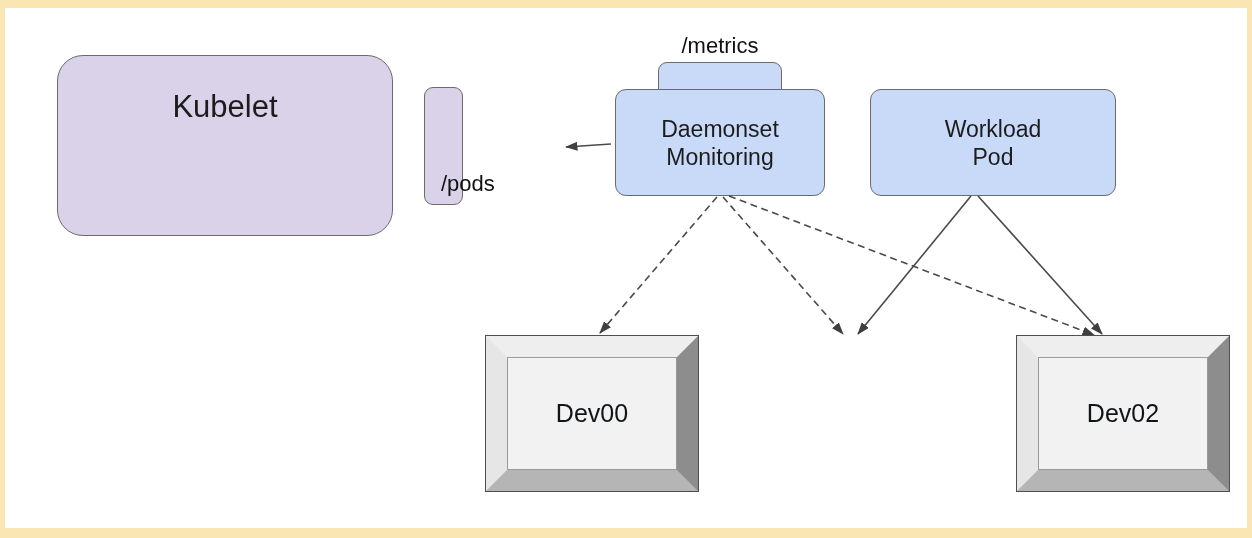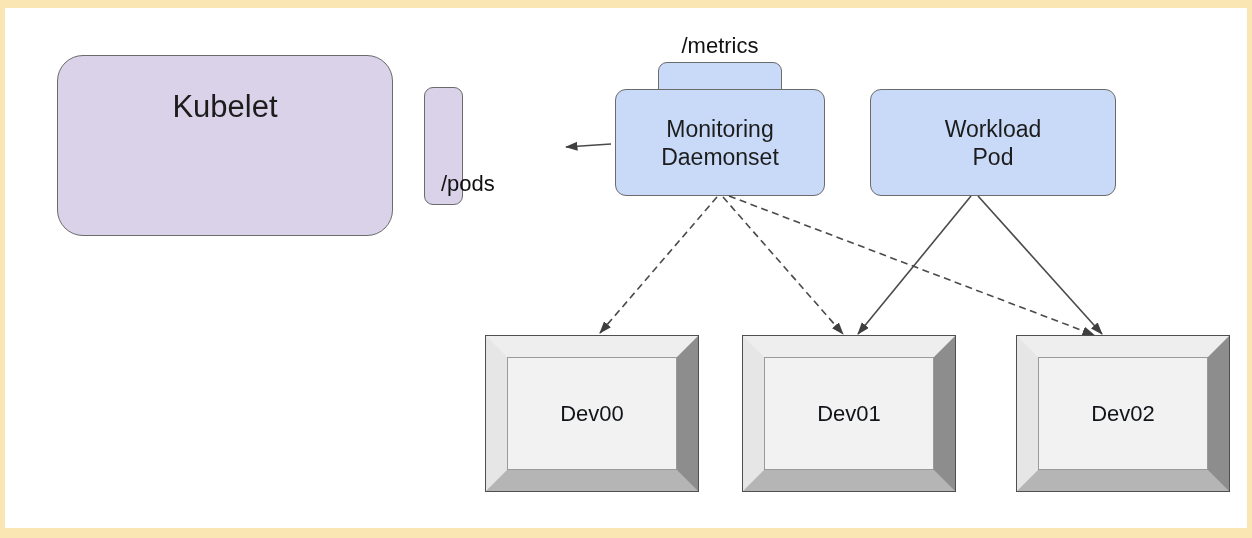--- a/index.html
+++ b/index.html
@@ -90,21 +90,21 @@
     border-left-color: #e6e6e6;
     border-right-color: #8d8d8d;
     border-bottom-color: #b5b5b5;
     background: #f2f2f2;
   }
   .device-face {
     width: 100%; height: 100%;
     box-sizing: border-box;
     border: 1px solid #9a9a9a;
     display: flex; align-items: center; justify-content: center;
-    font-size: 22px;
+    font-size: 25px;
     color: #111418;
   }
   .device-0 { left: 485px; top: 335px; }
   .device-1 { left: 742px; top: 335px; }
   .device-2 { left: 1016px; top: 335px; }
 
   svg.edges {
     position: absolute;
     left: 0; top: 0;
     width: 1252px; height: 538px;
@@ -136,40 +136,33 @@
 
   <div class="node kubelet-tab" style="background: rgb(217, 210, 233);"></div>
   <div class="node kubelet" style="background: rgb(217, 210, 233);">
     <span>Kubelet</span>
   </div>
   <div class="floating-label pods-label">/pods</div>
 
   <div class="floating-label metrics-label">/metrics</div>
   <div class="node metrics-tab" style="background: rgb(201, 218, 248);"></div>
   <div class="node monitoring" style="background: rgb(201, 218, 248);">
+    <span>Daemonset</span>
     <span>Monitoring</span>
-    <span>Daemonset</span>
   </div>
 
   <div class="node workload" style="background: rgb(201, 218, 248);">
     <span>Workload</span>
     <span>Pod</span>
   </div>
 
   <div class="device device-0">
     <div class="device-bevel">
       <div class="device-face">
         <span>Dev00</span>
-      </div>
-    </div>
-  </div>
-  <div class="device device-1">
-    <div class="device-bevel">
-      <div class="device-face">
-        <span>Dev01</span>
       </div>
     </div>
   </div>
   <div class="device device-2">
     <div class="device-bevel">
       <div class="device-face">
         <span>Dev02</span>
       </div>
     </div>
   </div>

